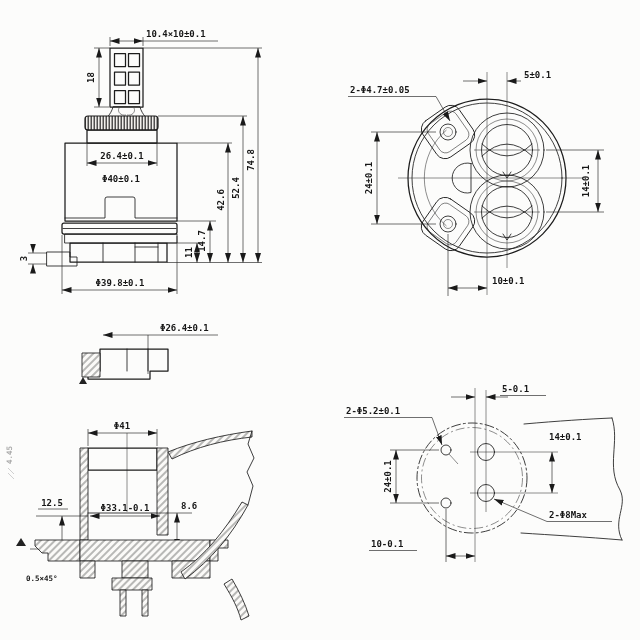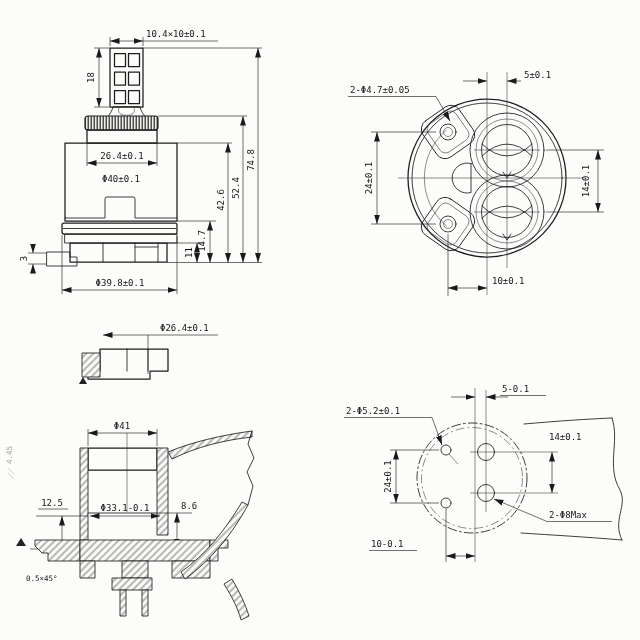--- a/index.html
+++ b/index.html
@@ -1,17 +1,17 @@
 <!DOCTYPE html>
 <html><head>
 <meta charset="utf-8">
 <style>
   html,body{margin:0;padding:0;background:#e8e8e8;}
   #canvas{width:640px;height:640px;background:#fcfcfb;position:relative;overflow:hidden;
-          font-family:"DejaVu Sans Mono", monospace;}
+          font-family:"DejaVu Sans Mono", monospace;font-weight:bold;}
   svg{display:block;}
   svg text{font-family:"DejaVu Sans Mono", monospace;font-size:9px;fill:#161616;}
   svg text.sm{font-size:7.5px;}
   svg text.faint{fill:#a8a8a8;}
   .ol{fill:none;stroke:#1c1c1c;stroke-width:1.25;stroke-linejoin:round;stroke-linecap:round;}
   .ol2{fill:none;stroke:#1c1c1c;stroke-width:0.85;stroke-linejoin:round;stroke-linecap:round;}
   .thin{fill:none;stroke:#2f2f2f;stroke-width:0.55;}
   .dim{fill:none;stroke:#222;stroke-width:0.65;}
   .hatch{fill:url(#hatch);stroke:#1c1c1c;stroke-width:0.85;stroke-linejoin:round;}
   .dashdot{stroke-dasharray:9 3 2 3;}

